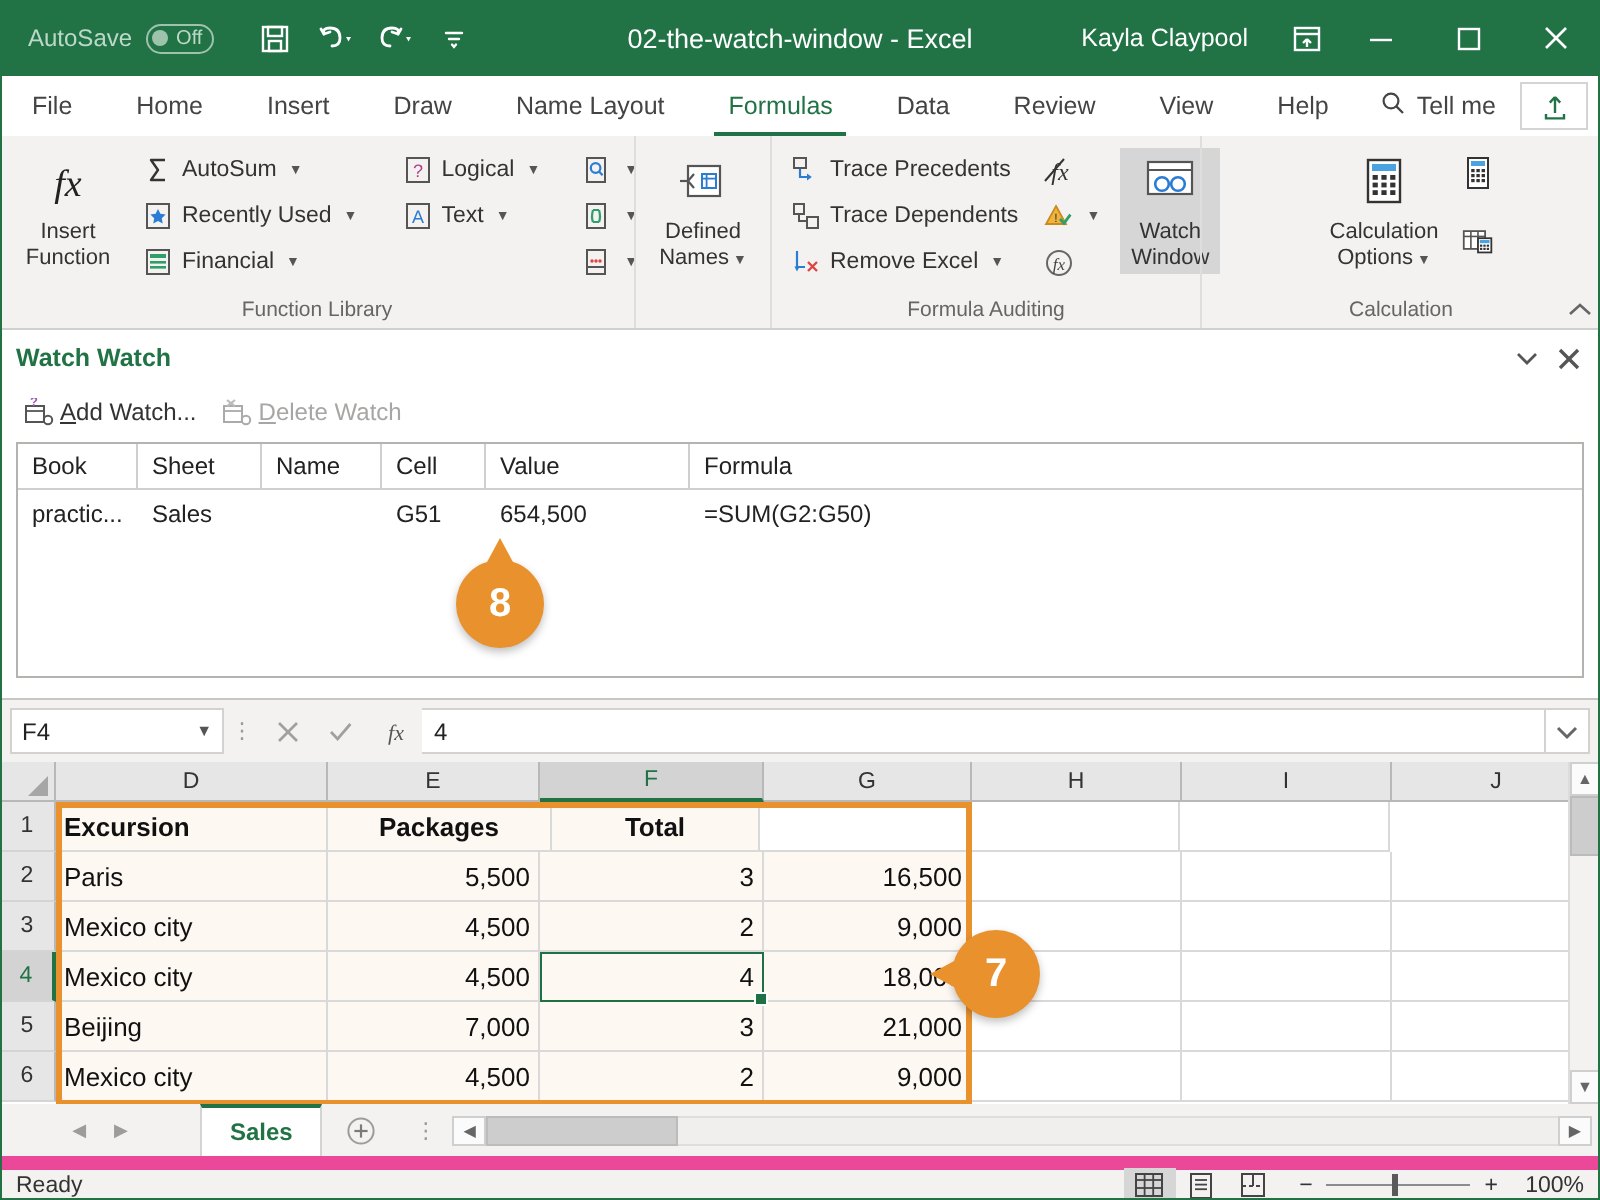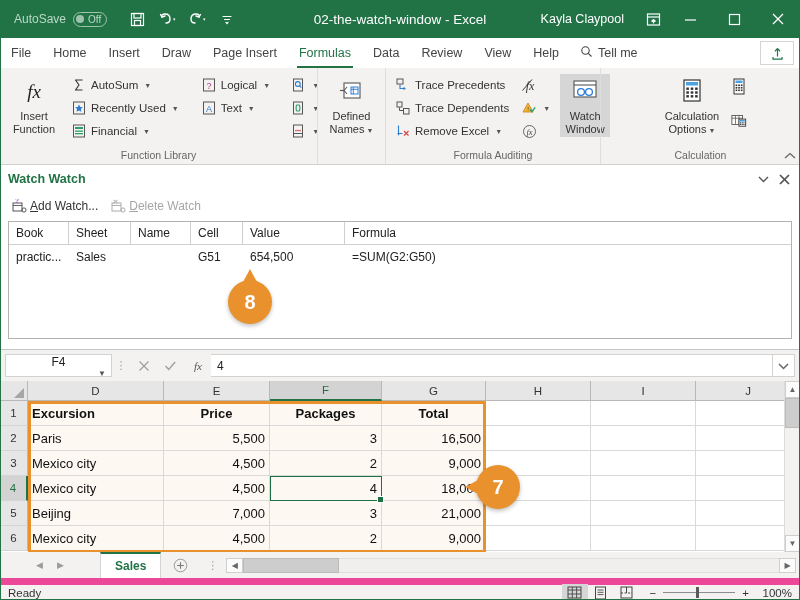--- a/index.html
+++ b/index.html
@@ -43,21 +43,21 @@
   .wincontrol {
     width: 44px; height: 38px; display: flex; align-items: center; justify-content: center; color: #fff;
   }
 
   
   .tabstrip {
     height: 30px; background: #fff; display: flex; align-items: stretch;
     flex: 0 0 30px; position: relative; border-bottom: 0;
   }
   .tab {
-    padding: 0 11px; display: flex; align-items: center; font-size: 12.5px;
+    padding: 0 16px; display: flex; align-items: center; font-size: 12.5px;
     color: #444; position: relative; white-space: nowrap;
   }
   .tab.active { color: #217346; font-weight: normal; }
   .tab.active::after {
     content: ""; position: absolute; bottom: 0px; left: 9px; right: 9px;
     height: 2.5px; background: #217346;
   }
   .tellme { display: flex; align-items: center; gap: 5px; padding: 0 10px; font-size: 12.5px; color: #444; }
   .share-btn {
     margin-left: auto; margin-right: 6px; width: 34px; height: 24px; align-self: center;
@@ -125,21 +125,21 @@
   .c-book { width: 60px; } .c-sheet { width: 62px; } .c-name { width: 60px; }
   .c-cell { width: 52px; } .c-value { width: 102px; } .c-formula { flex: 1; border-right: none !important; }
 
   
   .fbar {
     flex: 0 0 31px; background: #f3f2f1; display: flex; align-items: center;
     padding: 3px 5px; gap: 0;
   }
   .namebox {
     width: 107px; height: 23px; background: #fff; border: 1px solid #d4d2d0;
-    display: flex; align-items: center; padding: 0 5px; font-size: 12px; color: #222; flex-direction: column;
+    display: flex; align-items: center; padding: 0 5px; font-size: 12px; color: #222;
   }
   .namebox .nb-caret { margin-left: auto; font-size: 8px; color: #555; }
   .fb-dots { width: 18px; text-align: center; color: #999; font-size: 11px; letter-spacing: 0; }
   .fb-btns { display: flex; align-items: center; gap: 0; }
   .fb-btn { width: 27px; height: 23px; display: flex; align-items: center; justify-content: center; color: #a0a0a0; }
   .fb-input {
     flex: 1; height: 23px; background: #fff; border: 1px solid #d4d2d0; border-left: none;
     display: flex; align-items: center; padding: 0 6px; font-size: 12px; color: #222;
     position: relative;
   }
@@ -331,21 +331,21 @@
           </svg>
       </div>
     </div>
   </div>
 
   <div class="tabstrip">
     <div class="tab">File</div>
     <div class="tab">Home</div>
     <div class="tab">Insert</div>
     <div class="tab">Draw</div>
-    <div class="tab">Page Insert</div>
+    <div class="tab">Name Layout</div>
     <div class="tab active">Formulas</div>
     <div class="tab">Data</div>
     <div class="tab">Review</div>
     <div class="tab">View</div>
     <div class="tab">Help</div>
     <div class="tellme">
       <span>
         <svg width="13" height="13" viewBox="0 0 13 13">
             <circle cx="5.5" cy="5.5" r="3.7" fill="none" stroke="#444" stroke-width="1.1"></circle>
             <line x1="8.3" y1="8.3" x2="11.5" y2="11.5" stroke="#444" stroke-width="1.1"></line>
@@ -764,21 +764,20 @@
           <div class="ch w-h">H</div>
           <div class="ch w-i">I</div>
           <div class="ch w-j">J</div>
         </div>
 
         <div class="rowsbody">
 
           <div class="grow">
             <div class="rh">1</div>
             <div class="gc w-d indata hdr">Excursion</div>
-            <div class="gc w-e indata hdr num">Price</div>
             <div class="gc w-f indata hdr num">Packages</div>
             <div class="gc w-g indata hdr num">Total</div>
             <div class="gc w-h"></div>
             <div class="gc w-i"></div>
             <div class="gc w-j"></div>
           </div>
 
           <div class="grow">
             <div class="rh">2</div>
             <div class="gc w-d indata">Paris</div>

